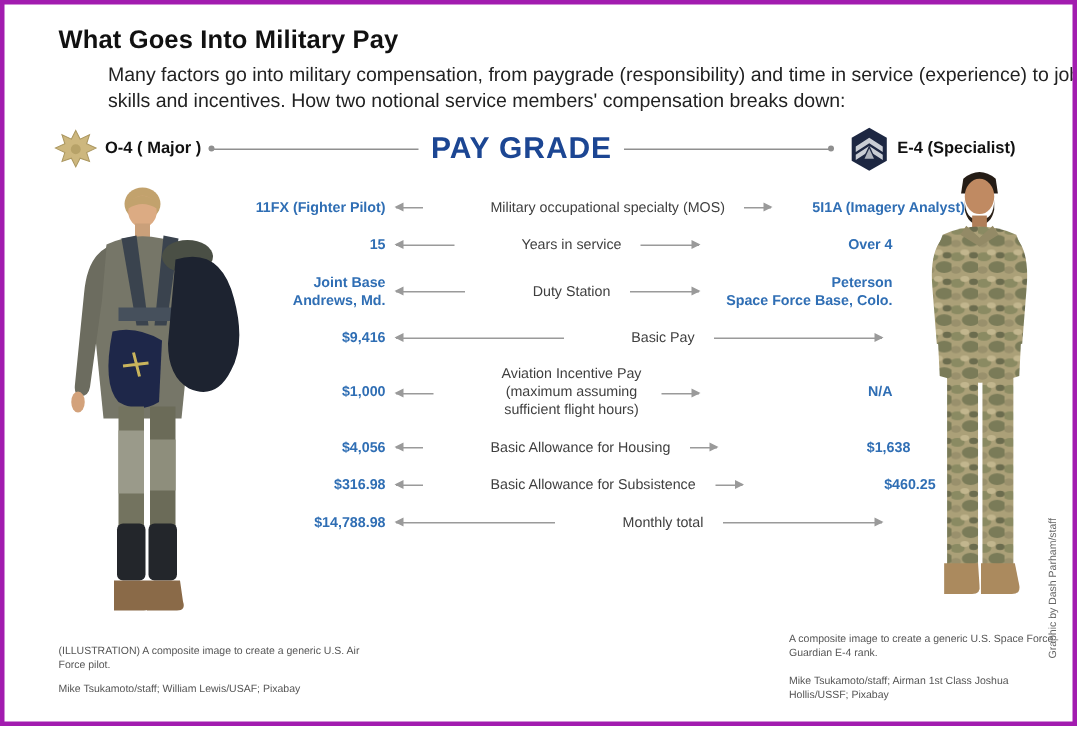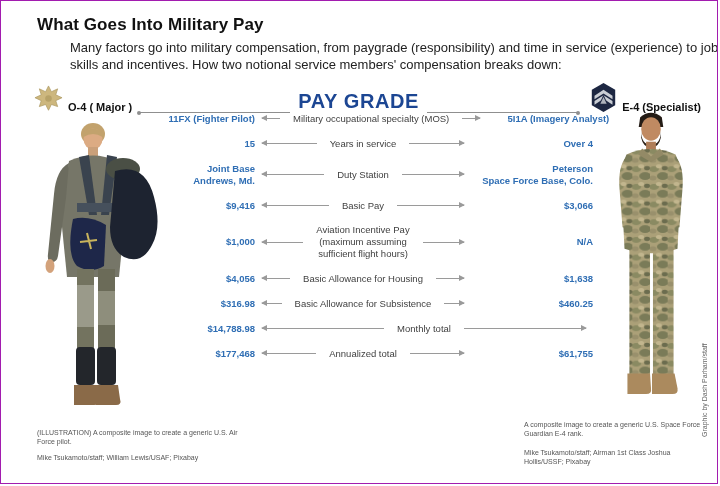--- a/index.html
+++ b/index.html
@@ -1,39 +1,39 @@
 <!DOCTYPE html>
 <html><head>
 <meta charset="utf-8">
 <style>
   * { margin:0; padding:0; box-sizing:border-box; }
   html,body { background:#fff; font-family:"Liberation Sans", sans-serif; }
-  .page { position:relative; width:718px; height:484px; border:1px solid #a21caf; background:#fff; overflow:hidden; }
+  .page { position:relative; width:718px; height:484px; border:3px solid #a21caf; background:#fff; overflow:hidden; }
 
   .title { position:absolute; left:36px; top:14px; font-size:17px; font-weight:bold; color:#111; letter-spacing:0.1px; }
   .subtitle { position:absolute; left:24px; top:39px; width:660px; font-size:13px; line-height:1.3; color:#222;margin-left:45px; }
 
   
-  .paygrade-bar { position:absolute; left:33px; top:80px; right:16px; height:32px; display:flex; align-items:flex-end; }
+  .paygrade-bar { position:absolute; left:33px; top:80px; right:38px; height:32px; display:flex; align-items:center; }
   .rank-label { font-size:11px; font-weight:bold; color:#111; white-space:nowrap; }
   .insignia { flex:none; display:flex; align-items:center; }
   .insignia.left { margin-right:5px; }
   .insignia.right { margin:0 5px; }
   .hline { flex:1; height:1px; background:#8f8f8f; position:relative; margin:0 8px; }
   .hline.dot-left::before { content:''; position:absolute; left:-3px; top:-1.5px; width:4px; height:4px; border-radius:50%; background:#8f8f8f; }
   .hline.dot-right::after { content:''; position:absolute; right:-3px; top:-1.5px; width:4px; height:4px; border-radius:50%; background:#8f8f8f; }
   .paygrade-title { font-size:20px; font-weight:bold; color:#1c4693; letter-spacing:0.6px; white-space:nowrap; }
 
   
-  .rows { position:absolute; left:150px; top:112px; width:442px; }
+  .rows { position:absolute; left:150px; top:130px; width:442px; }
   .row { display:flex; align-items:center; margin-bottom:13px; }
   .cell { white-space:pre-line; line-height:1.25; }
   .left-value { flex:none; width:104px; text-align:right; font-size:9.5px; font-weight:bold; color:#2f6eb4; }
   .right-value { flex:none; width:122px; text-align:right; font-size:9.5px; font-weight:bold; color:#2f6eb4; }
-  .center-label { flex:none; max-width:170px; text-align:center; font-size:9.5px; color:#3f3f3f; padding:0 6px; }
+  .center-label { flex:none; max-width:170px; text-align:center; font-size:9.5px; color:#3f3f3f; padding:0 6px;margin-left:32px; }
   .arrow { flex:1; height:1px; background:#9a9a9a; position:relative; margin:0 7px; min-width:18px; }
   .arrow.left::before { content:''; position:absolute; left:-1px; top:-3px; width:0; height:0;
       border-right:6px solid #9a9a9a; border-top:3.5px solid transparent; border-bottom:3.5px solid transparent; }
   .arrow.right::after { content:''; position:absolute; right:-1px; top:-3px; width:0; height:0;
       border-left:6px solid #9a9a9a; border-top:3.5px solid transparent; border-bottom:3.5px solid transparent; }
 
   
   .photo { position:absolute; }
   .photo-pilot { left:26px; top:118px; }
   .photo-guardian { left:596px; top:110px; }
@@ -154,21 +154,20 @@
         <div class="cell center-label">Duty Station</div>
         <div class="arrow right"></div>
         <div class="cell right-value">Peterson
 Space Force Base, Colo.</div>
       </div>
       <div class="row">
         <div class="cell left-value">$9,416</div>
         <div class="arrow left"></div>
         <div class="cell center-label">Basic Pay</div>
         <div class="arrow right"></div>
-        <div class="cell right-value">$3,066</div>
       </div>
       <div class="row">
         <div class="cell left-value">$1,000</div>
         <div class="arrow left"></div>
         <div class="cell center-label">Aviation Incentive Pay
 (maximum assuming
 sufficient flight hours)</div>
         <div class="arrow right"></div>
         <div class="cell right-value">N/A</div>
       </div>
@@ -184,27 +183,20 @@
         <div class="arrow left"></div>
         <div class="cell center-label">Basic Allowance for Subsistence</div>
         <div class="arrow right"></div>
         <div class="cell right-value">$460.25</div>
       </div>
       <div class="row">
         <div class="cell left-value">$14,788.98</div>
         <div class="arrow left"></div>
         <div class="cell center-label">Monthly total</div>
         <div class="arrow right"></div>
-      </div>
-      <div class="row">
-        <div class="cell left-value">$177,468</div>
-        <div class="arrow left"></div>
-        <div class="cell center-label">Annualized total</div>
-        <div class="arrow right"></div>
-        <div class="cell right-value">$61,755</div>
       </div>
     </div>
 
   <div class="caption cap-left">(ILLUSTRATION) A composite image to create a generic U.S. Air Force pilot.</div>
   <div class="caption credit-left">Mike Tsukamoto/staff; William Lewis/USAF; Pixabay</div>
   <div class="caption cap-right">A composite image to create a generic U.S. Space Force Guardian E-4 rank.</div>
   <div class="caption credit-right">Mike Tsukamoto/staff; Airman 1st Class Joshua Hollis/USSF; Pixabay</div>
   <div class="vertical-credit">Graphic by Dash Parham/staff</div>
 
 </div>

